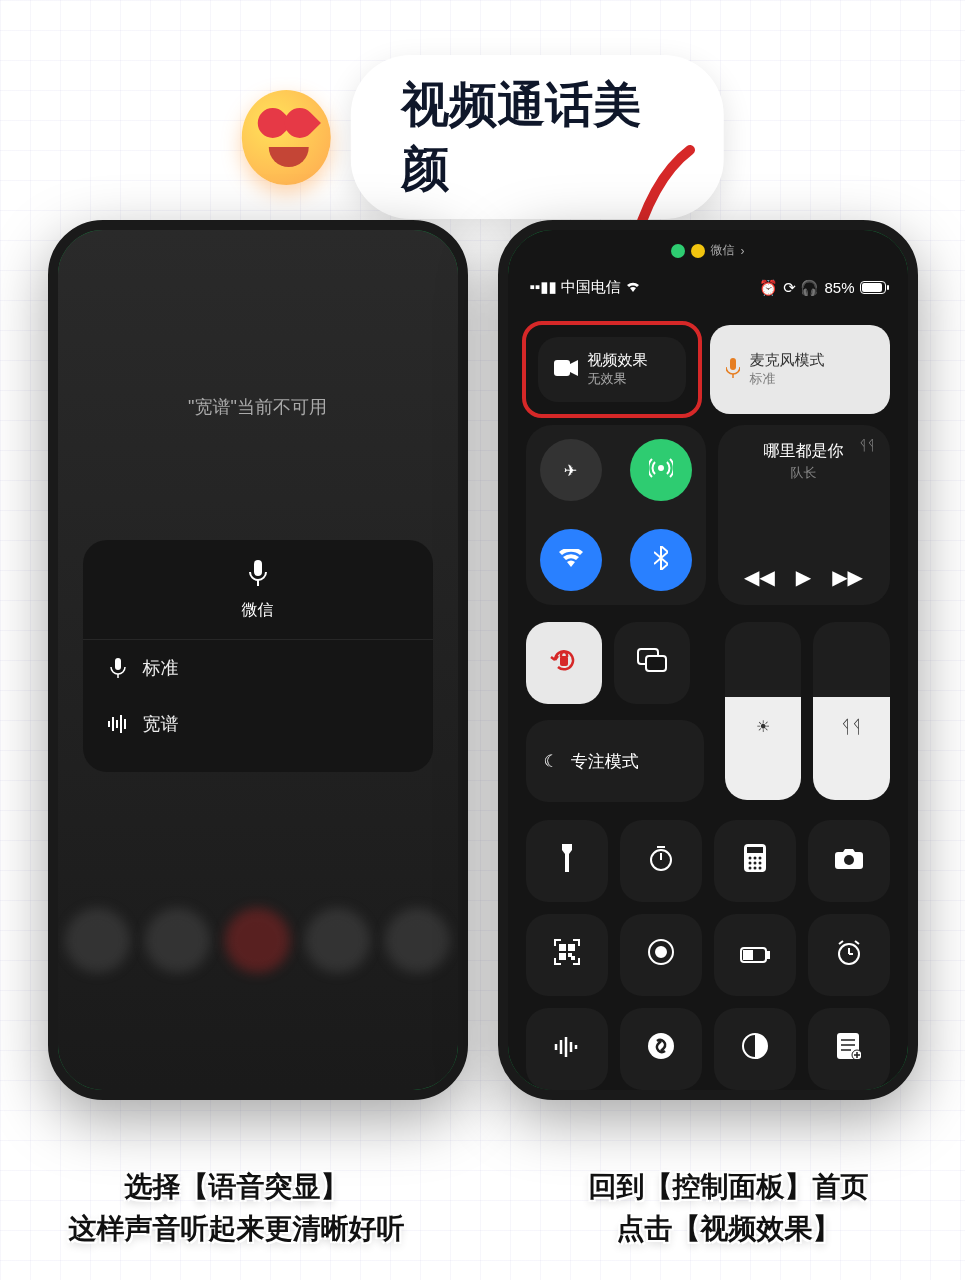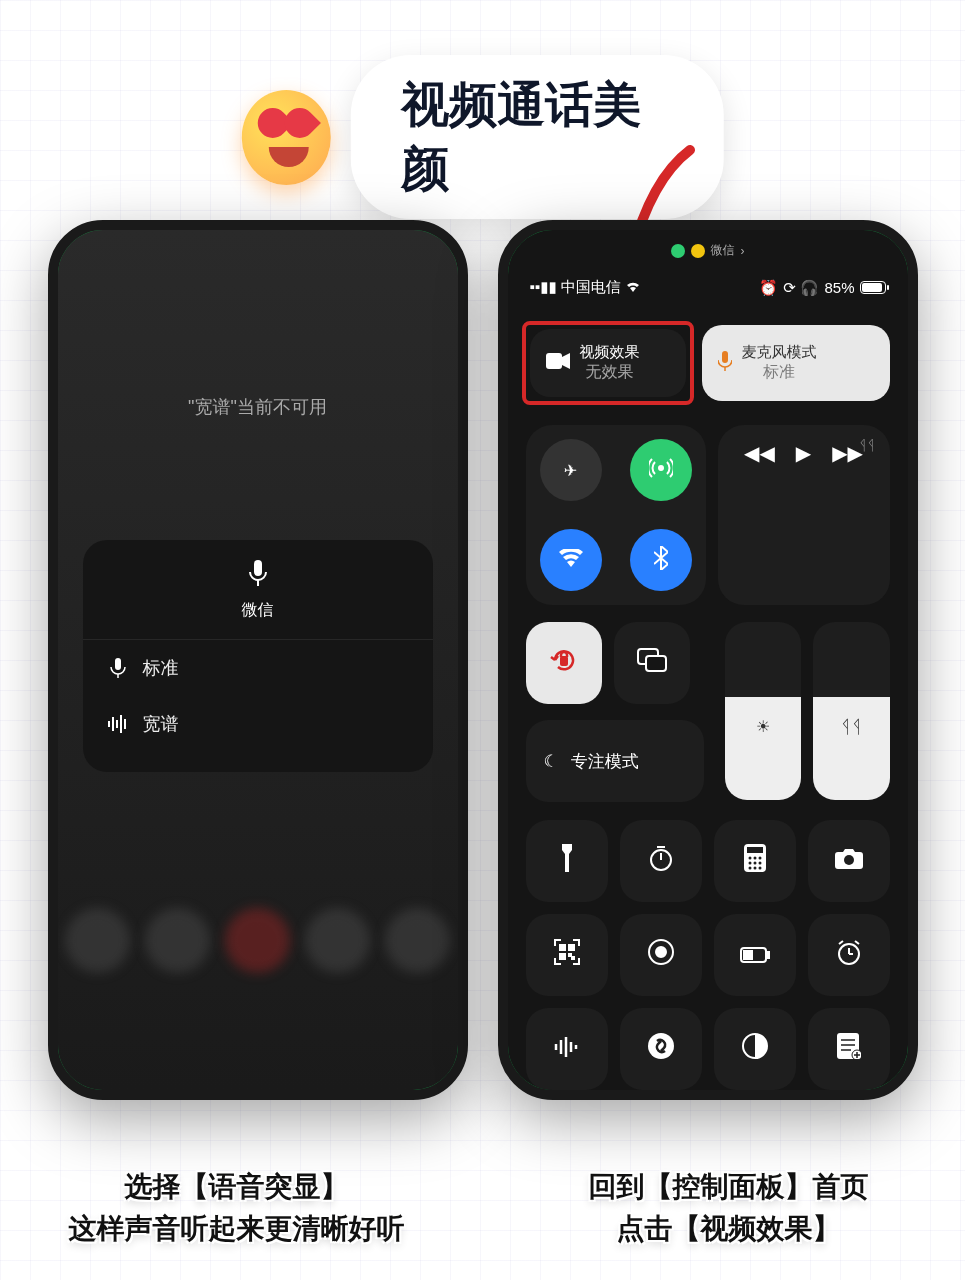--- a/index.html
+++ b/index.html
@@ -86,22 +86,22 @@
 .status-bar { position:absolute; top:48px; left:22px; right:22px; display:flex; justify-content:space-between; color:#fff; font-size:15px; align-items:center; }
 .status-right { display:flex; align-items:center; gap:5px; }
 .battery-pill{ width:26px; height:13px; border:1.5px solid #fff; border-radius:4px; position:relative; }
 .battery-pill::after{content:'';position:absolute;right:-4px;top:3px;width:2px;height:5px;background:#fff;border-radius:1px;}
 .battery-fill{position:absolute;left:1px;top:1px;bottom:1px;width:85%;background:#fff;border-radius:2px;}
 
 .cc-row1 { position:absolute; top:95px; left:18px; right:18px; display:flex; gap:12px; }
 .cc-tile { border-radius:20px; padding:14px 16px; display:flex; align-items:center; gap:10px; flex:1; cursor:pointer; }
 .cc-tile.dark { background:#1e1e1e; } .cc-tile.light{ background:#e8e8e8; color:#333; }
 .cc-tile .tl { display:flex; flex-direction:column; }
-.cc-tile .t1{font-size:15px;font-weight:500;} .cc-tile .t2{font-size:16px;opacity:.6;text-align:center;}
-.cc-row1-box { outline:4px solid #d62828; border-radius:4px; padding:4px; }
+.cc-tile .t1{font-size:15px;font-weight:500;} .cc-tile .t2{font-size:13px;opacity:.6;}
+.cc-row1-box { outline:4px solid #d62828; border-radius:16px; padding:12px; }
 
 .cc-row2 { position:absolute; top:195px; left:18px; right:18px; display:flex; gap:12px; }
 .conn-grid { width:180px; height:180px; background:#1e1e1e; border-radius:26px; display:grid; grid-template-columns:1fr 1fr; grid-template-rows:1fr 1fr; place-items:center; }
 .conn-btn { width:62px; height:62px; border-radius:50%; display:flex; align-items:center; justify-content:center; color:#fff; cursor:pointer; }
 .media-tile { flex:1; height:180px; background:#1e1e1e; border-radius:26px; padding:16px; display:flex; flex-direction:column; justify-content:space-between; color:#fff; position:relative; }
 .media-title{text-align:center;font-size:16px;} .media-sub{text-align:center;font-size:13px;color:#888;margin-top:2px;}
 .media-controls{display:flex;justify-content:space-around;font-size:20px;}
 .airpods-ico{position:absolute;top:12px;right:14px;font-size:14px;opacity:.5;}
 
 .cc-row3 { position:absolute; top:392px; left:18px; right:18px; display:flex; gap:12px; }
@@ -259,20 +259,24 @@
                 </svg></span>
             </div>
           <div class="conn-btn" style="background:#2980ff;">
               <span><svg width="14" height="24" viewBox="0 0 14 24" fill="none" stroke="#fff" stroke-width="2">
                   <path d="M7 0 v24 l7 -6 -14 -12 M7 0 l7 6 -14 12"></path>
                 </svg></span>
             </div>
         </div>
         <div class="media-tile">
           <span class="airpods-ico">ᛩᛩ</span>
+          <div>
+            <div class="media-title">哪里都是你</div>
+            <div class="media-sub">队长</div>
+          </div>
           <div class="media-controls">
             <span>◀◀</span>
             <span>▶</span>
             <span>▶▶</span>
           </div>
         </div>
       </div>
 
       <div class="cc-row3">
         <div class="small-tile white">

